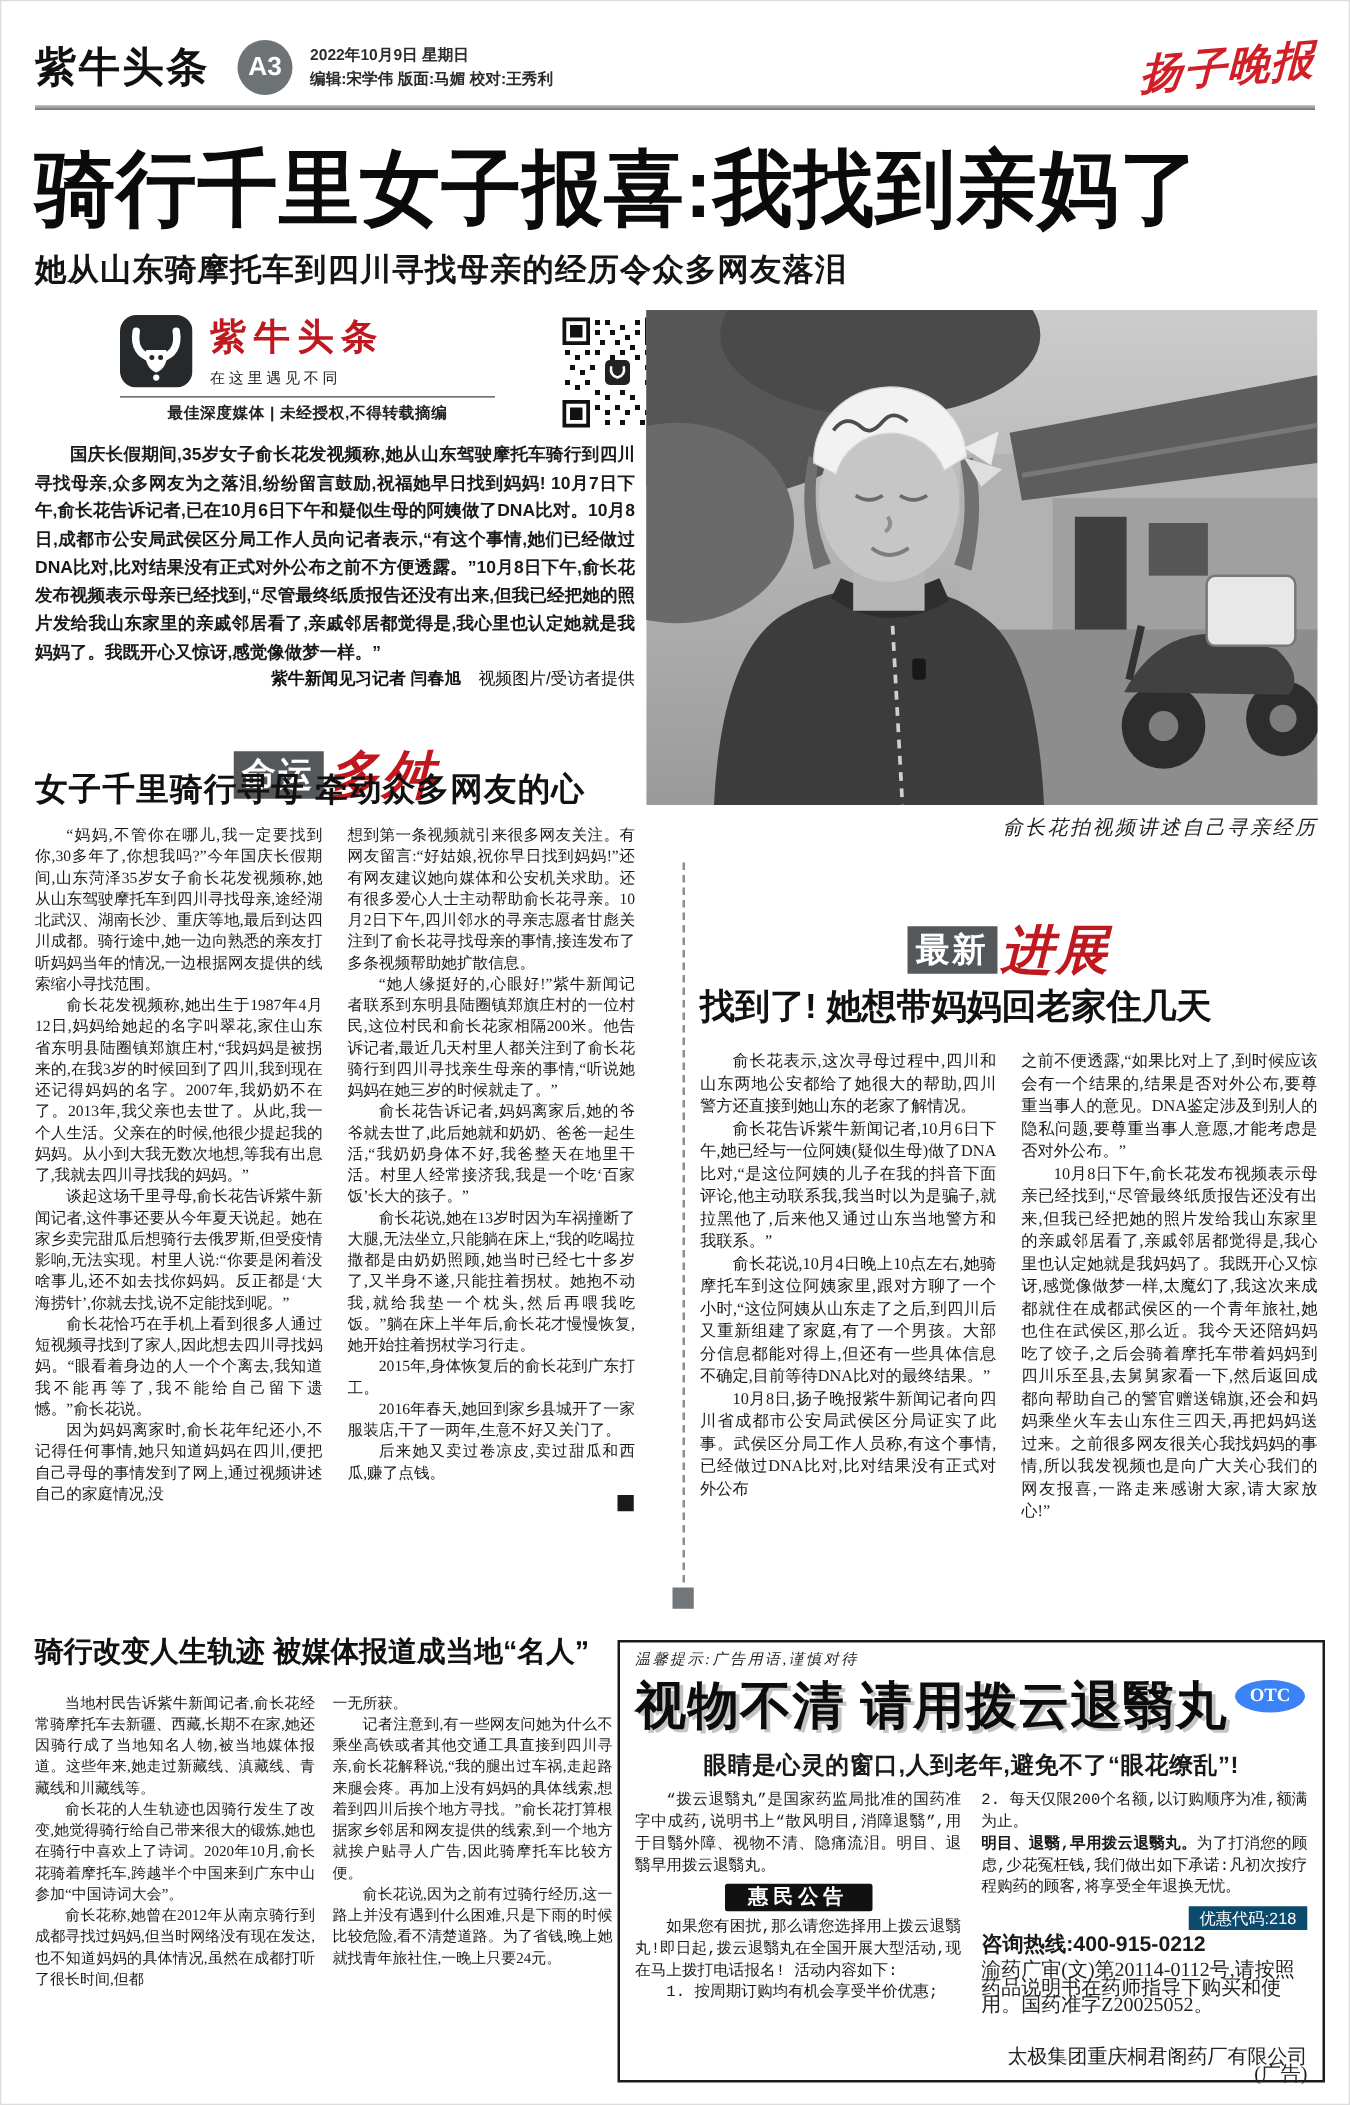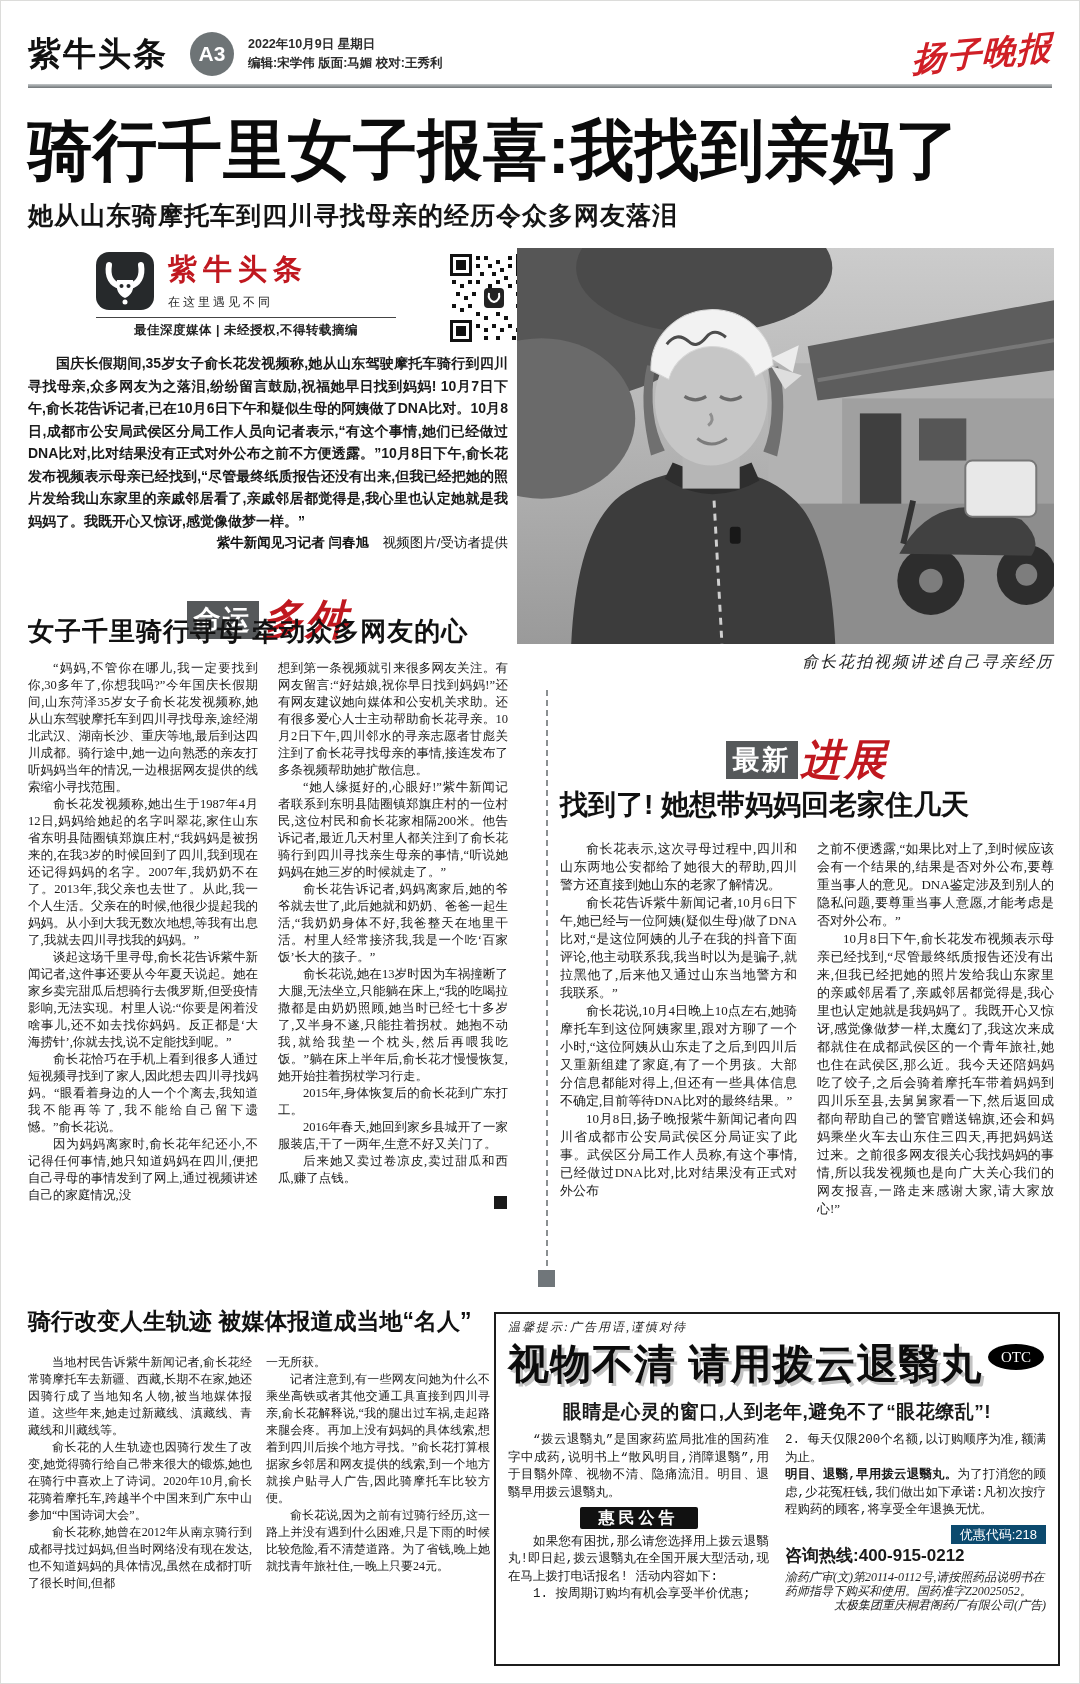--- a/index.html
+++ b/index.html
@@ -73,34 +73,34 @@
   .vdash{left:546px;top:690px;height:576px;width:0;border-left:2px dashed #8a8f91;}
   .vdash-end{left:538px;top:1270px;width:17px;height:17px;background:#70767a;}
   .end-mark{left:494px;top:1196px;width:13px;height:13px;background:#1a1a1a;}
 
   
   .ad{left:494px;top:1312px;width:566px;height:354px;border:2.5px solid #1c1c1c;box-sizing:border-box;
       padding:5px 12px 6px 12px;}
   .ad-hint{font-size:12px;font-style:italic;color:#222;letter-spacing:2px;}
   .ad-title{font-size:41px;font-weight:900;color:#0c0c0c;letter-spacing:1px;white-space:nowrap;
             text-shadow:3px 3px 0 #c4c4c4;margin-top:1px;}
-  .otc{position:absolute;right:14px;top:30px;width:56px;height:26px;background:#000000;border-radius:50%;
-       color:#fff;display:flex;align-items:center;justify-content:center;font-size:15px;font-weight:normal;font-family:"Liberation Serif",serif;}
+  .otc{position:absolute;right:14px;top:30px;width:56px;height:26px;background:#3b82f6;border-radius:50%;
+       color:#fff;display:flex;align-items:center;justify-content:center;font-size:15px;font-weight:bold;font-family:"Liberation Serif",serif;}
   .ad-sub{text-align:center;font-size:19px;font-weight:800;margin-top:7px;letter-spacing:0.5px;}
   .ad-cols{display:flex;gap:16px;margin-top:7px;}
   .ad-col{width:262px;font-size:12.5px;line-height:17.5px;text-align:justify;overflow:hidden;}
   .ad-col p{margin:0;text-indent:2em;font-family:Liberation Mono, monospace;}
   .ad-col p.noind{text-indent:0;}
   .notice-pill{background:#111;color:#fff;width:118px;margin:5px auto;text-align:center;font-weight:bold;
                font-size:16px;letter-spacing:4px;padding:2px 0;border-radius:2px;}
   .code-pill{display:block;background:#0c4a6e;color:#fff;width:fit-content;margin:5px 0 0 auto;
              padding:1px 9px;font-size:13px;font-weight:normal;}
   .hotline{font-weight:900;font-size:17px;margin-top:3px;white-space:nowrap;font-family:"Liberation Sans",sans-serif;}
-  .smallprint{font-size:12px;line-height:14px;color:#222;margin-top:5px;text-align:left;font-style:italic;}
-  .smallprint .right{display:block;text-align:right;}
+  .smallprint{font-size:16px;line-height:14px;color:#222;margin-top:5px;text-align:left;}
+  .smallprint .right{display:block;text-align:right;margin-top:27px;}
 </style>
 </head>
 <body>
 
 <div class="page">
 
   <div class="abs masthead sans">
     <div class="m-section">紫牛头条</div>
     <div class="m-circle">A3</div>
     <div class="m-meta">

